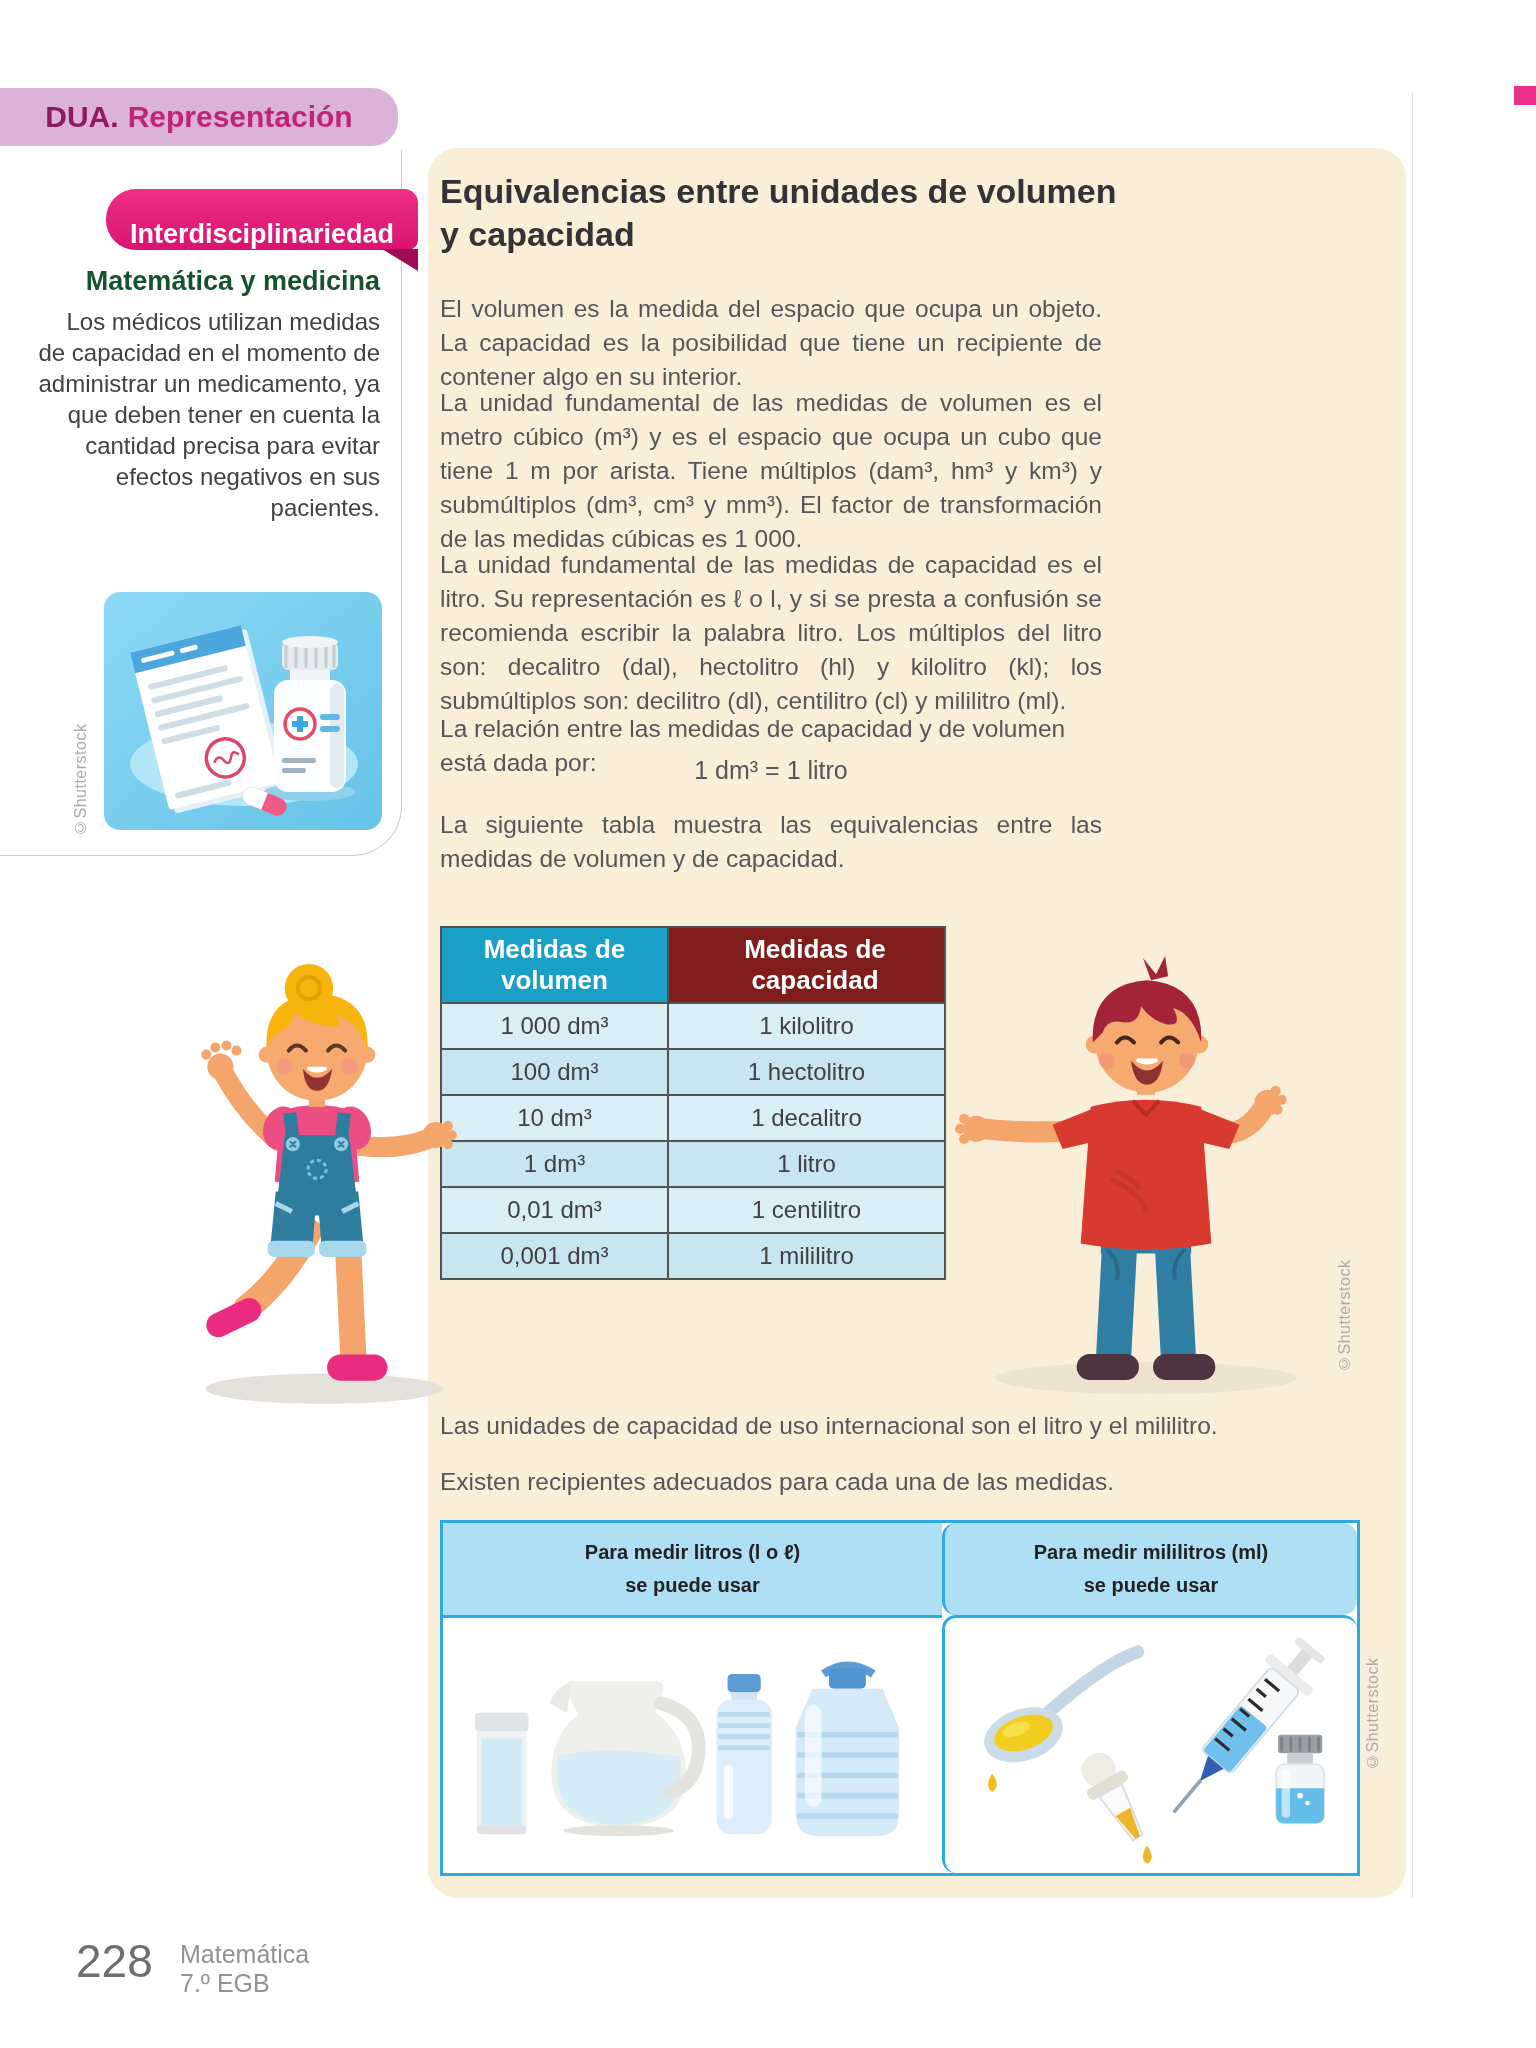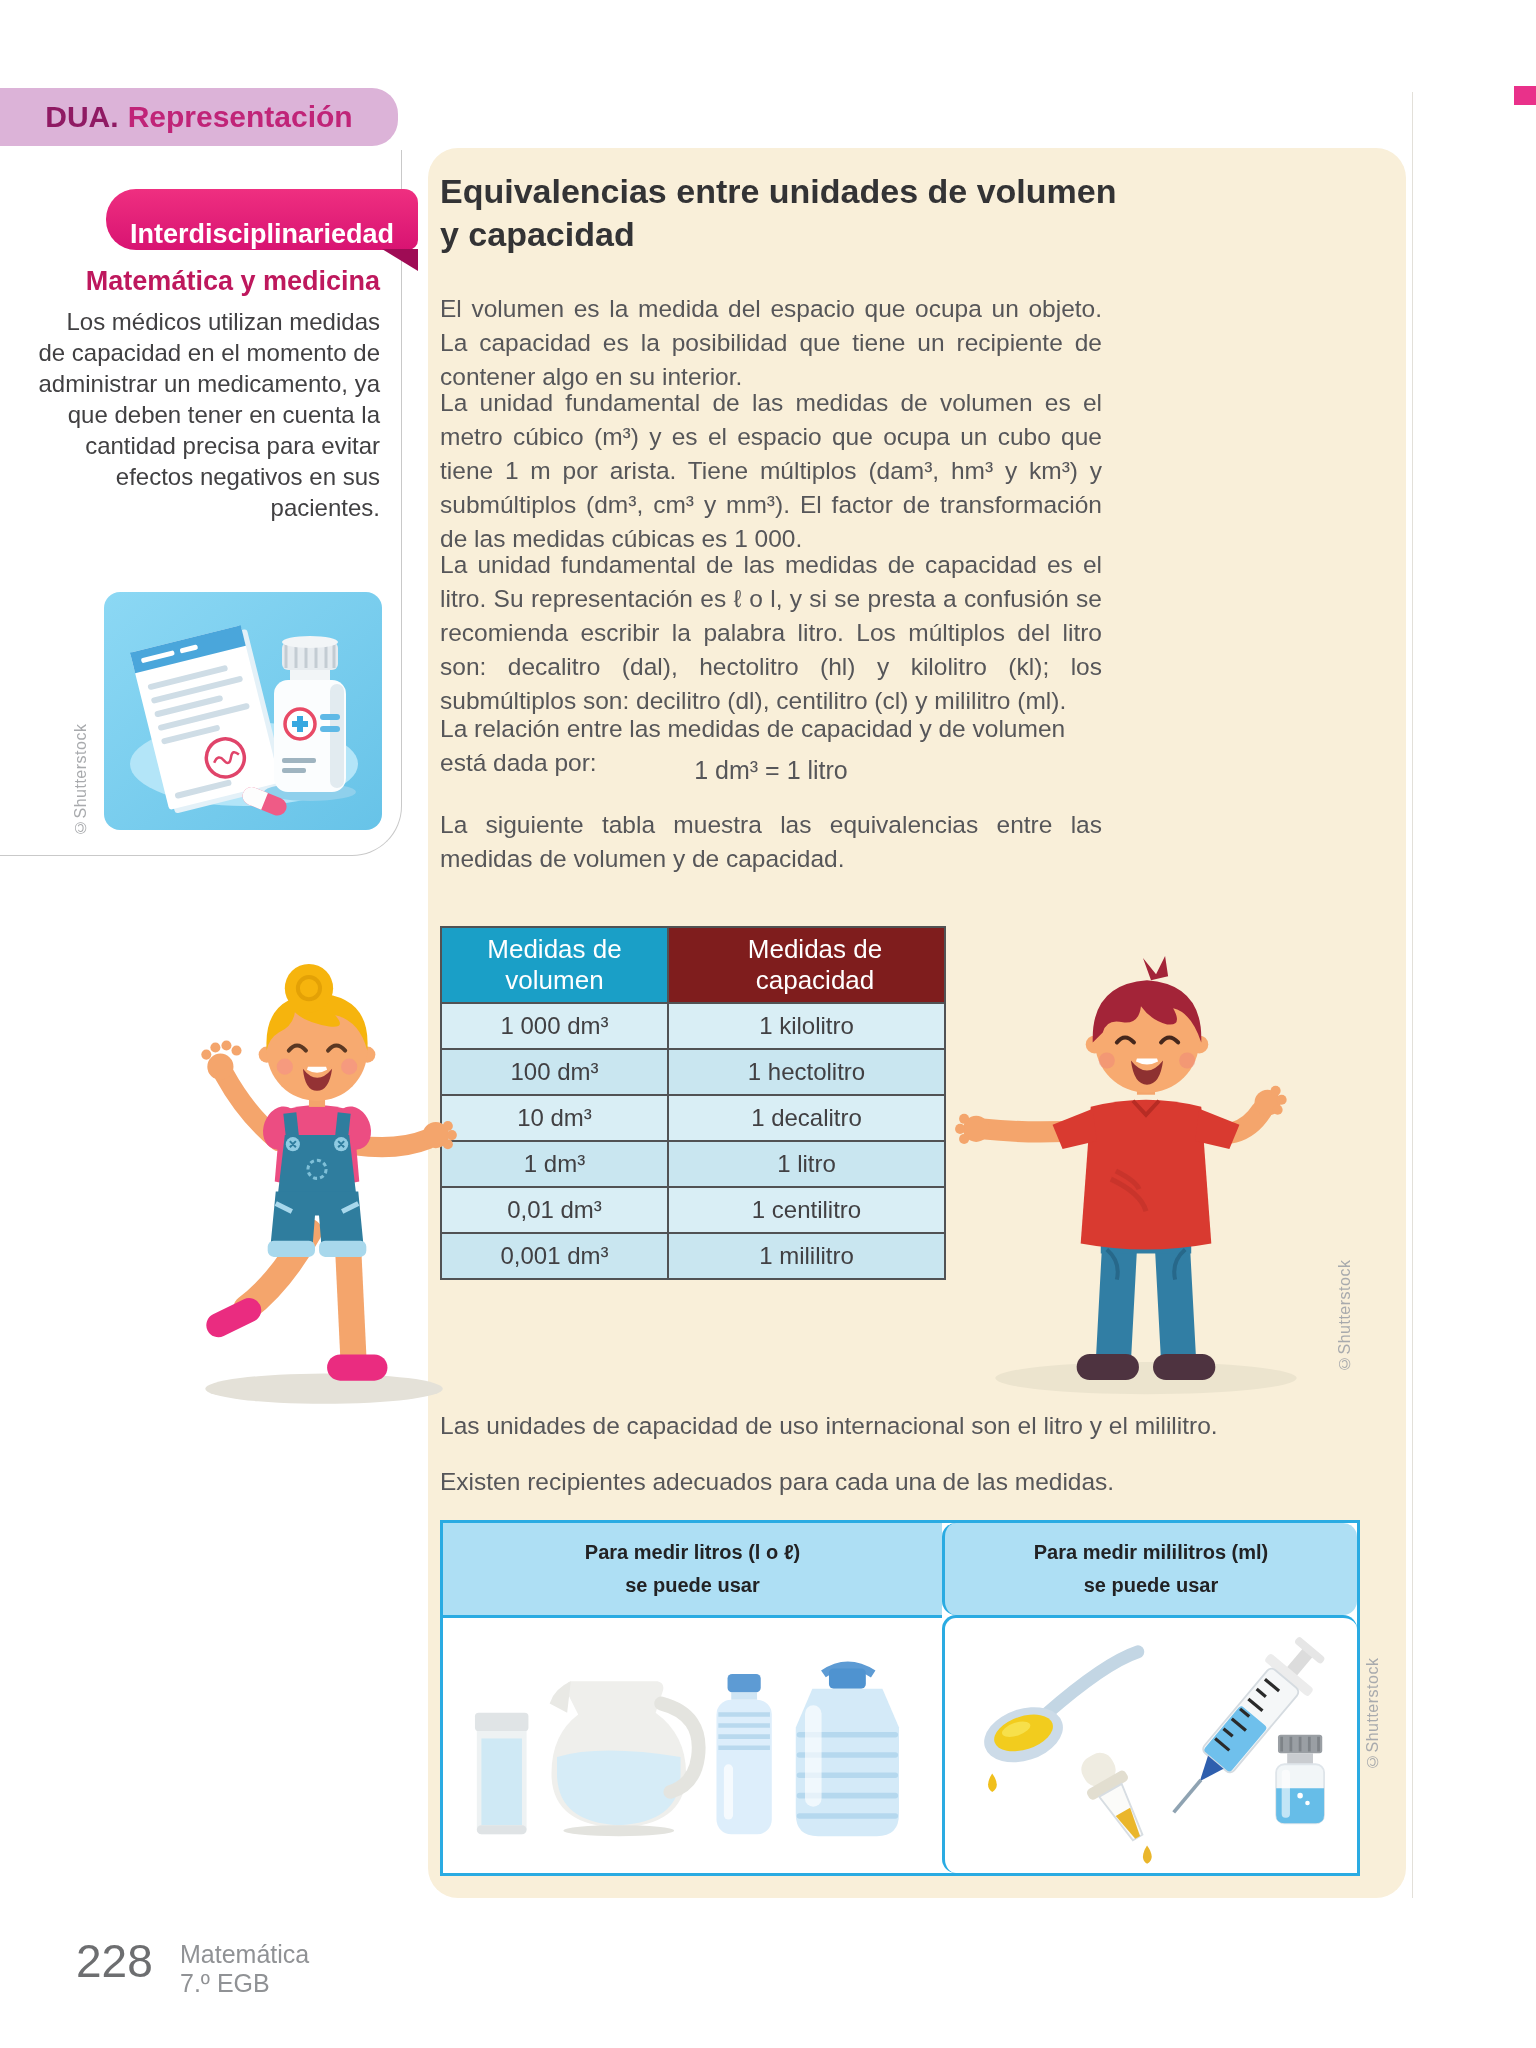--- a/index.html
+++ b/index.html
@@ -25,21 +25,21 @@
   .side-card { position:absolute; left:0; top:150px; width:402px; height:706px; background:#ffffff;
     border-right:1px solid #c9c9c9; border-bottom:1px solid #c9c9c9; border-bottom-right-radius:50px; }
 
   .inter-tab { position:absolute; left:106px; top:189px; width:312px; height:61px;
     background:linear-gradient(180deg,#ef2f80,#d81372); border-radius:30px 14px 10px 30px;
     display:flex; align-items:flex-end; justify-content:center; color:#ffffff; font-weight:bold; font-size:27px; }
   .inter-fold { position:absolute; left:382px; top:249px; width:36px; height:22px; background:#9f0c55;
     clip-path:polygon(0 0,100% 0,100% 100%); }
 
   .sb-heading { position:absolute; left:40px; top:266px; width:340px; text-align:right;
-    font-size:27px; font-weight:bold; color:#be185d; }
+    font-size:27px; font-weight:bold; color:#14532d; }
   .sb-body { position:absolute; left:36px; top:306px; width:344px; text-align:right;
     font-size:24px; line-height:31px; color:#414042; }
 
   .sb-image { position:absolute; left:104px; top:592px; width:278px; height:238px; }
 
   .vcredit { position:absolute; writing-mode:vertical-rl; transform:rotate(180deg);
     font-size:16px; color:#a8aaad; letter-spacing:.5px; }
   .credit-sidebar { left:72px; top:688px; height:148px; }
   .credit-boy { left:1336px; top:1200px; height:172px; }
   .credit-table { left:1364px; top:1598px; height:172px; }
@@ -50,21 +50,21 @@
   .para { position:absolute; left:440px; width:662px; font-size:24.5px; line-height:34px;
     color:#565659; text-align:justify; }
   .p1 { top:292px; } .p2 { top:386px; } .p3 { top:548px; } .p4 { top:712px; text-align:left; }
   .equation { position:absolute; left:440px; top:756px; width:662px; text-align:center;
     font-size:25px; color:#565659; }
   .p5 { top:808px; }
 
   
   .eq-table { position:absolute; left:440px; top:926px; border-collapse:collapse; }
   .eq-table th, .eq-table td { border:2px solid #515254; text-align:center; vertical-align:middle; }
-  .eq-table th { color:#ffffff; font-size:26px; line-height:31px; font-weight:normal; height:76px; }
+  .eq-table th { color:#ffffff; font-size:26px; line-height:31px; font-weight:bold; height:76px; }
   .th-vol { width:227px; background:#1a9fc7; }
   .th-cap { width:277px; background:#7f1d1d;padding-left:17px; }
   .eq-table td { height:46px; font-size:24px; color:#414043; }
   .eq-table tbody tr:nth-child(odd) td { background:#d9eef5; }
   .eq-table tbody tr:nth-child(even) td { background:#c9e6f0; }
 
   .note { position:absolute; left:440px; width:920px; font-size:24.5px; color:#565659; }
   .note1 { top:1412px; } .note2 { top:1468px; }
 
   

